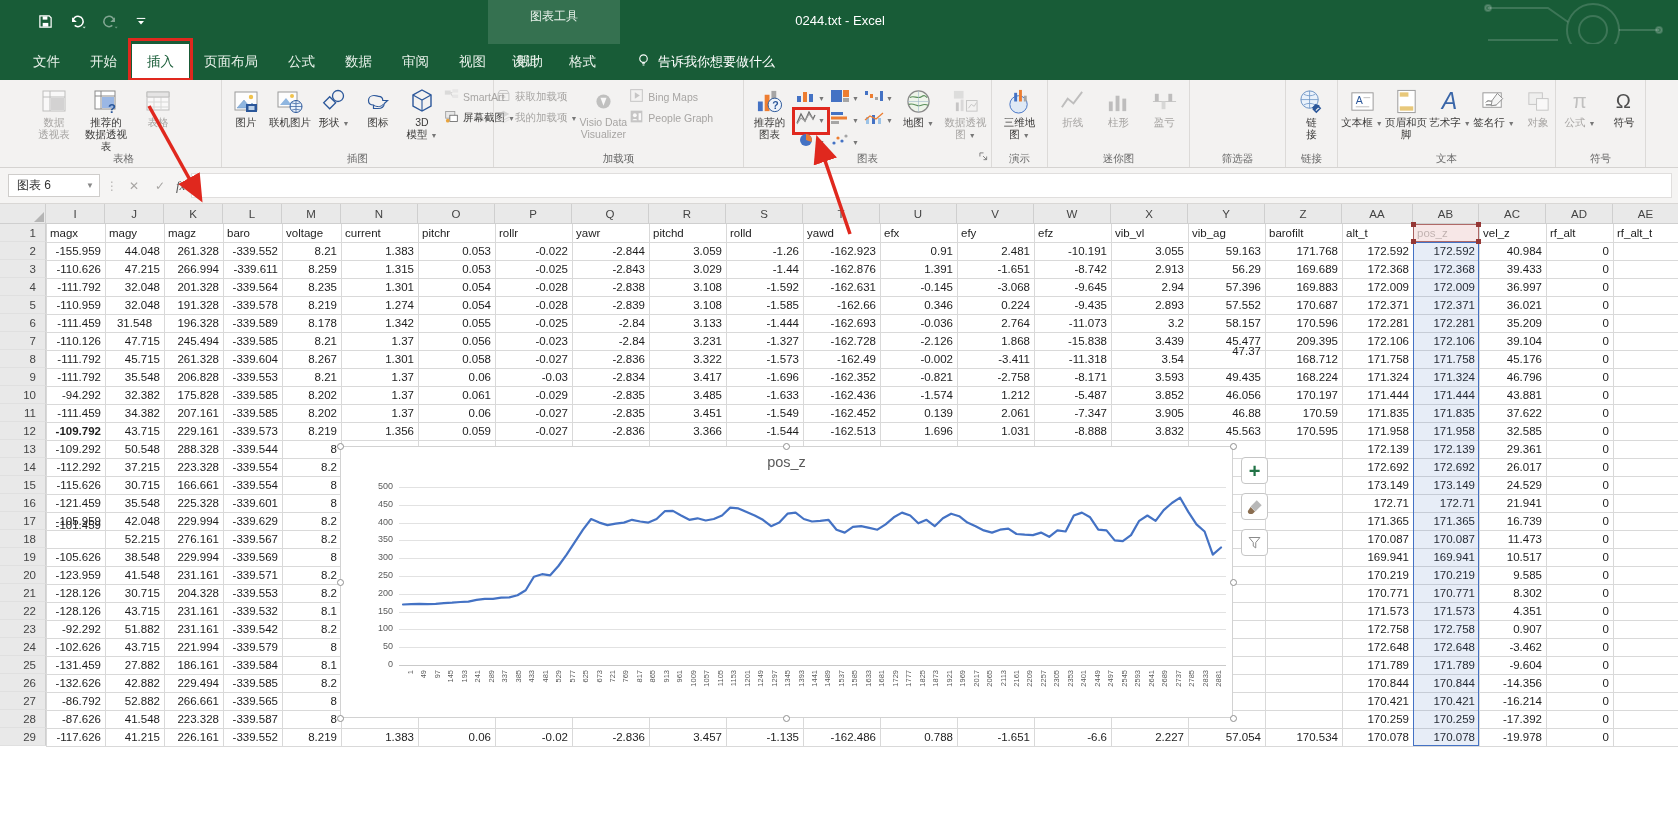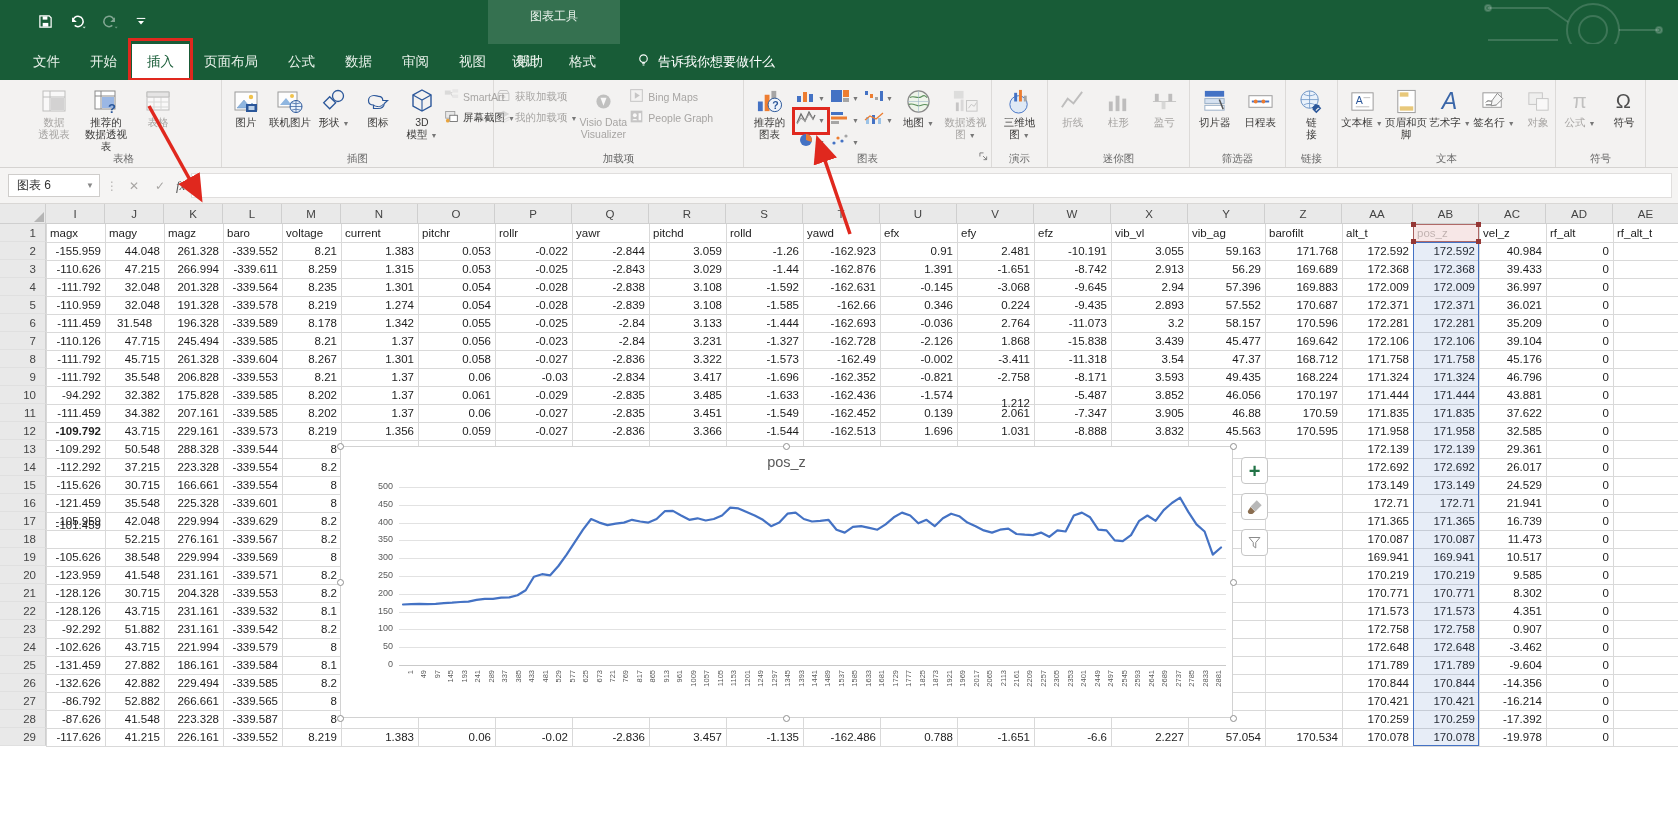--- a/index.html
+++ b/index.html
@@ -113,20 +113,21 @@
     </span>
     <span class="qbtn">
       <svg viewBox="0 0 14 14" width="12" height="12">
           <path d="M2 4h10" stroke="#fff" stroke-width="1.2"></path>
           <path d="M3.5 7l3.5 4 3.5-4z" fill="#fff"></path>
         </svg>
     </span>
   </div>
   <div class="abs" id="ctx-block"></div>
   <div class="abs" id="ctx-label">图表工具</div>
+  <div class="abs" id="win-title">0244.txt  -  Excel</div>
 </div>
 
 <div class="abs" id="tabbar">
     <div class="tab">文件</div>
     <div class="tab">开始</div>
     <div class="tab active redbox">插入</div>
     <div class="tab">页面布局</div>
     <div class="tab">公式</div>
     <div class="tab">数据</div>
     <div class="tab">审阅</div>
@@ -464,44 +465,20 @@
               <rect x="11" y="14" width="4" height="8" fill="#bdbdbd"></rect>
               <rect x="18" y="6" width="4" height="8" fill="#8a8a8a"></rect>
             </svg>
           </span>
           <span>盈亏</span>
         </div>
       </div>
       <div class="rlabel">迷你图</div>
     </div>
     <div class="rgroup" style="width: 96px;">
-      <div class="ritems">
-        <div class="rlarge">
-          <span class="ricon">
-            <svg viewBox="0 0 28 28" width="27">
-              <rect x="4" y="3" width="20" height="6" fill="#4472c4"></rect>
-              <rect x="4" y="11" width="20" height="5" fill="#d6e2f1" stroke="#9ab0c8"></rect>
-              <rect x="4" y="18" width="20" height="5" fill="#fff" stroke="#9ab0c8"></rect>
-              <path d="M19 12l4 10" stroke="#555" stroke-width="1.6"></path>
-            </svg>
-          </span>
-          <span>切片器</span>
-        </div>
-        <div class="rlarge">
-          <span class="ricon">
-            <svg viewBox="0 0 28 28" width="27">
-              <rect x="2" y="8" width="24" height="12" fill="#fff" stroke="#9a9a9a"></rect>
-              <path d="M5 14h18" stroke="#4472c4" stroke-width="2"></path>
-              <circle cx="9" cy="14" r="2" fill="#ed7d31"></circle>
-              <circle cx="17" cy="14" r="2" fill="#ed7d31"></circle>
-            </svg>
-          </span>
-          <span>日程表</span>
-        </div>
-      </div>
       <div class="rlabel">筛选器</div>
     </div>
     <div class="rgroup" style="width: 52px;">
       <div class="ritems">
         <div class="rlarge">
           <span class="ricon">
             <svg viewBox="0 0 28 28" width="27">
               <circle cx="12" cy="12" r="9" fill="#eaf2fb" stroke="#6a92c4"></circle>
               <path d="M3 12h18M12 3v18M6 6.5a13 13 0 0 0 12 0M6 17.5a13 13 0 0 1 12 0" fill="none" stroke="#6a92c4" stroke-width=".8"></path>
               <path d="M15 21l4-4M17 23l5-5M20 18l3 3-4 4-3-3z" stroke="#2b579a" stroke-width="1.6" fill="none"></path>
@@ -850,42 +827,42 @@
     <div class="cell num" style="left: 495px; width: 77px; top: 128px;">-0.023</div>
     <div class="cell num" style="left: 572px; width: 77px; top: 128px;">-2.84</div>
     <div class="cell num" style="left: 649px; width: 77px; top: 128px;">3.231</div>
     <div class="cell num" style="left: 726px; width: 77px; top: 128px;">-1.327</div>
     <div class="cell num" style="left: 803px; width: 77px; top: 128px;">-162.728</div>
     <div class="cell num" style="left: 880px; width: 77px; top: 128px;">-2.126</div>
     <div class="cell num" style="left: 957px; width: 77px; top: 128px;">1.868</div>
     <div class="cell num" style="left: 1034px; width: 77px; top: 128px;">-15.838</div>
     <div class="cell num" style="left: 1111px; width: 77px; top: 128px;">3.439</div>
     <div class="cell num" style="left: 1188px; width: 77px; top: 128px;">45.477</div>
-    <div class="cell num" style="left: 1265px; width: 77px; top: 128px;">169.642</div>
+    <div class="cell num" style="left: 1265px; width: 77px; top: 128px;">209.395</div>
     <div class="cell num" style="left: 1342px; width: 71px; top: 128px;">172.106</div>
     <div class="cell num" style="left: 1413px; width: 66px; top: 128px;">172.106</div>
     <div class="cell num" style="left: 1479px; width: 67px; top: 128px;">39.104</div>
     <div class="cell num" style="left: 1546px; width: 67px; top: 128px;">0</div>
     <div class="cell num" style="left: 46px; width: 59px; top: 146px;">-111.792</div>
     <div class="cell num" style="left: 105px; width: 59px; top: 146px;">45.715</div>
     <div class="cell num" style="left: 164px; width: 59px; top: 146px;">261.328</div>
     <div class="cell num" style="left: 223px; width: 59px; top: 146px;">-339.604</div>
     <div class="cell num" style="left: 282px; width: 59px; top: 146px;">8.267</div>
     <div class="cell num" style="left: 341px; width: 77px; top: 146px;">1.301</div>
     <div class="cell num" style="left: 418px; width: 77px; top: 146px;">0.058</div>
     <div class="cell num" style="left: 495px; width: 77px; top: 146px;">-0.027</div>
     <div class="cell num" style="left: 572px; width: 77px; top: 146px;">-2.836</div>
     <div class="cell num" style="left: 649px; width: 77px; top: 146px;">3.322</div>
     <div class="cell num" style="left: 726px; width: 77px; top: 146px;">-1.573</div>
     <div class="cell num" style="left: 803px; width: 77px; top: 146px;">-162.49</div>
     <div class="cell num" style="left: 880px; width: 77px; top: 146px;">-0.002</div>
     <div class="cell num" style="left: 957px; width: 77px; top: 146px;">-3.411</div>
     <div class="cell num" style="left: 1034px; width: 77px; top: 146px;">-11.318</div>
     <div class="cell num" style="left: 1111px; width: 77px; top: 146px;">3.54</div>
-    <div class="cell num" style="left: 1188px; width: 77px; top: 146px;">47.37</div>
+    <div class="cell num" style="left: 1188px; width: 77px; top: 138px;">47.37</div>
     <div class="cell num" style="left: 1265px; width: 77px; top: 146px;">168.712</div>
     <div class="cell num" style="left: 1342px; width: 71px; top: 146px;">171.758</div>
     <div class="cell num" style="left: 1413px; width: 66px; top: 146px;">171.758</div>
     <div class="cell num" style="left: 1479px; width: 67px; top: 146px;">45.176</div>
     <div class="cell num" style="left: 1546px; width: 67px; top: 146px;">0</div>
     <div class="cell num" style="left: 46px; width: 59px; top: 164px;">-111.792</div>
     <div class="cell num" style="left: 105px; width: 59px; top: 164px;">35.548</div>
     <div class="cell num" style="left: 164px; width: 59px; top: 164px;">206.828</div>
     <div class="cell num" style="left: 223px; width: 59px; top: 164px;">-339.553</div>
     <div class="cell num" style="left: 282px; width: 59px; top: 164px;">8.21</div>
@@ -912,21 +889,21 @@
     <div class="cell num" style="left: 223px; width: 59px; top: 182px;">-339.585</div>
     <div class="cell num" style="left: 282px; width: 59px; top: 182px;">8.202</div>
     <div class="cell num" style="left: 341px; width: 77px; top: 182px;">1.37</div>
     <div class="cell num" style="left: 418px; width: 77px; top: 182px;">0.061</div>
     <div class="cell num" style="left: 495px; width: 77px; top: 182px;">-0.029</div>
     <div class="cell num" style="left: 572px; width: 77px; top: 182px;">-2.835</div>
     <div class="cell num" style="left: 649px; width: 77px; top: 182px;">3.485</div>
     <div class="cell num" style="left: 726px; width: 77px; top: 182px;">-1.633</div>
     <div class="cell num" style="left: 803px; width: 77px; top: 182px;">-162.436</div>
     <div class="cell num" style="left: 880px; width: 77px; top: 182px;">-1.574</div>
-    <div class="cell num" style="left: 957px; width: 77px; top: 182px; margin-top: 8px;">1.212</div>
+    <div class="cell num" style="left: 957px; width: 77px; top: 182px;">1.212</div>
     <div class="cell num" style="left: 1034px; width: 77px; top: 182px;">-5.487</div>
     <div class="cell num" style="left: 1111px; width: 77px; top: 182px;">3.852</div>
     <div class="cell num" style="left: 1188px; width: 77px; top: 182px;">46.056</div>
     <div class="cell num" style="left: 1265px; width: 77px; top: 182px;">170.197</div>
     <div class="cell num" style="left: 1342px; width: 71px; top: 182px;">171.444</div>
     <div class="cell num" style="left: 1413px; width: 66px; top: 182px;">171.444</div>
     <div class="cell num" style="left: 1479px; width: 67px; top: 182px;">43.881</div>
     <div class="cell num" style="left: 1546px; width: 67px; top: 182px;">0</div>
     <div class="cell num" style="left: 46px; width: 59px; top: 200px;">-111.459</div>
     <div class="cell num" style="left: 105px; width: 59px; top: 200px;">34.382</div>

